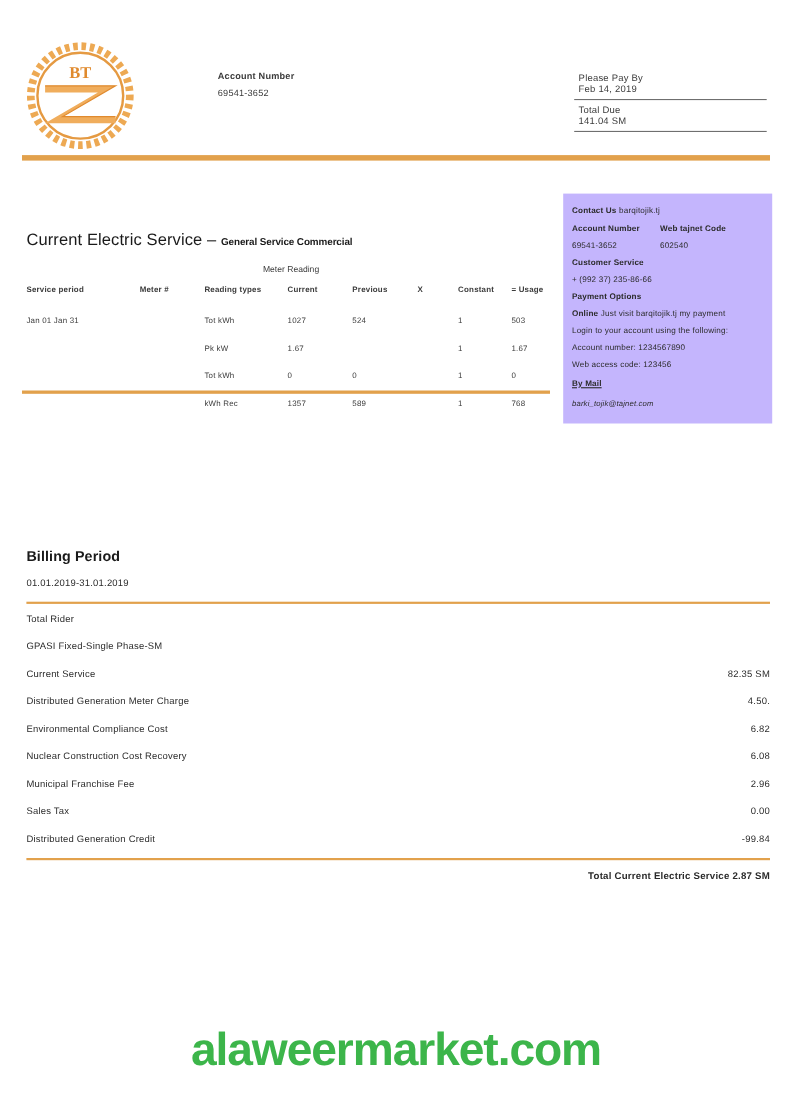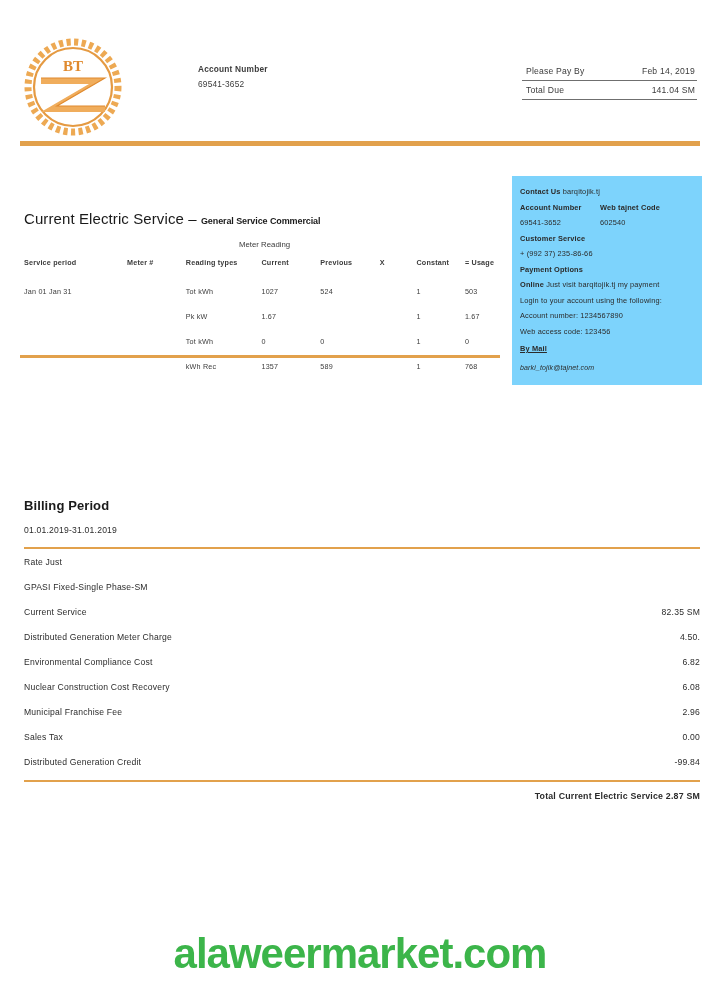--- a/index.html
+++ b/index.html
@@ -59,20 +59,21 @@
     left: 522px; top: 32px;
     width: 175px;
     font-size: 8.6px;
     letter-spacing: .2px;
   }
   .paybox .row {
     display: flex;
     justify-content: space-between;
     padding: 4px 2px 4px 4px;
     color: #3b3b3b;
+    flex-direction: column;
   }
   .paybox .row.top { border-bottom: 1px solid #6f6f6f; }
   .paybox .row.bottom { border-bottom: 1px solid #6f6f6f; }
   .paybox .lbl { }
   .paybox .val { font-weight: normal; }
 
   .rule-main {
     position: absolute;
     left: 20px; top: 141px;
     width: 680px;
@@ -139,21 +140,21 @@
     height: 3px;
     background: #e2a14c;
   }
 
   
   .contact {
     position: absolute;
     left: 512px; top: 176px;
     width: 190px;
     padding: 8px 8px 10px 8px;
-    background: #7dd3fc;
+    background: #c4b5fd;
     box-sizing: border-box;
     font-size: 7.4px;
     line-height: 15.5px;
     color: #2b2b2b;
     letter-spacing: .15px;
   }
   .contact b { font-weight: bold; }
   .contact .hdr { font-weight: bold; }
   .contact .two {
     display: flex;
@@ -360,21 +361,21 @@
     <div class="hdr sp">By Mail</div>
     <div class="email">barki_tojik@tajnet.com</div>
   </div>
 
   <div class="billing">
     <div class="billing-title">Billing Period</div>
     <div class="billing-dates">01.01.2019-31.01.2019</div>
     <div class="rule-billing"></div>
 
     <div class="charge-row">
-      <span class="nm">Rate Just</span>
+      <span class="nm">Total Rider</span>
       <span class="am"></span>
     </div>
     <div class="charge-row">
       <span class="nm">GPASI Fixed-Single Phase-SM</span>
       <span class="am"></span>
     </div>
 
     <div class="charge-row">
       <span class="nm">Current Service</span>
       <span class="am">82.35 SM</span>

